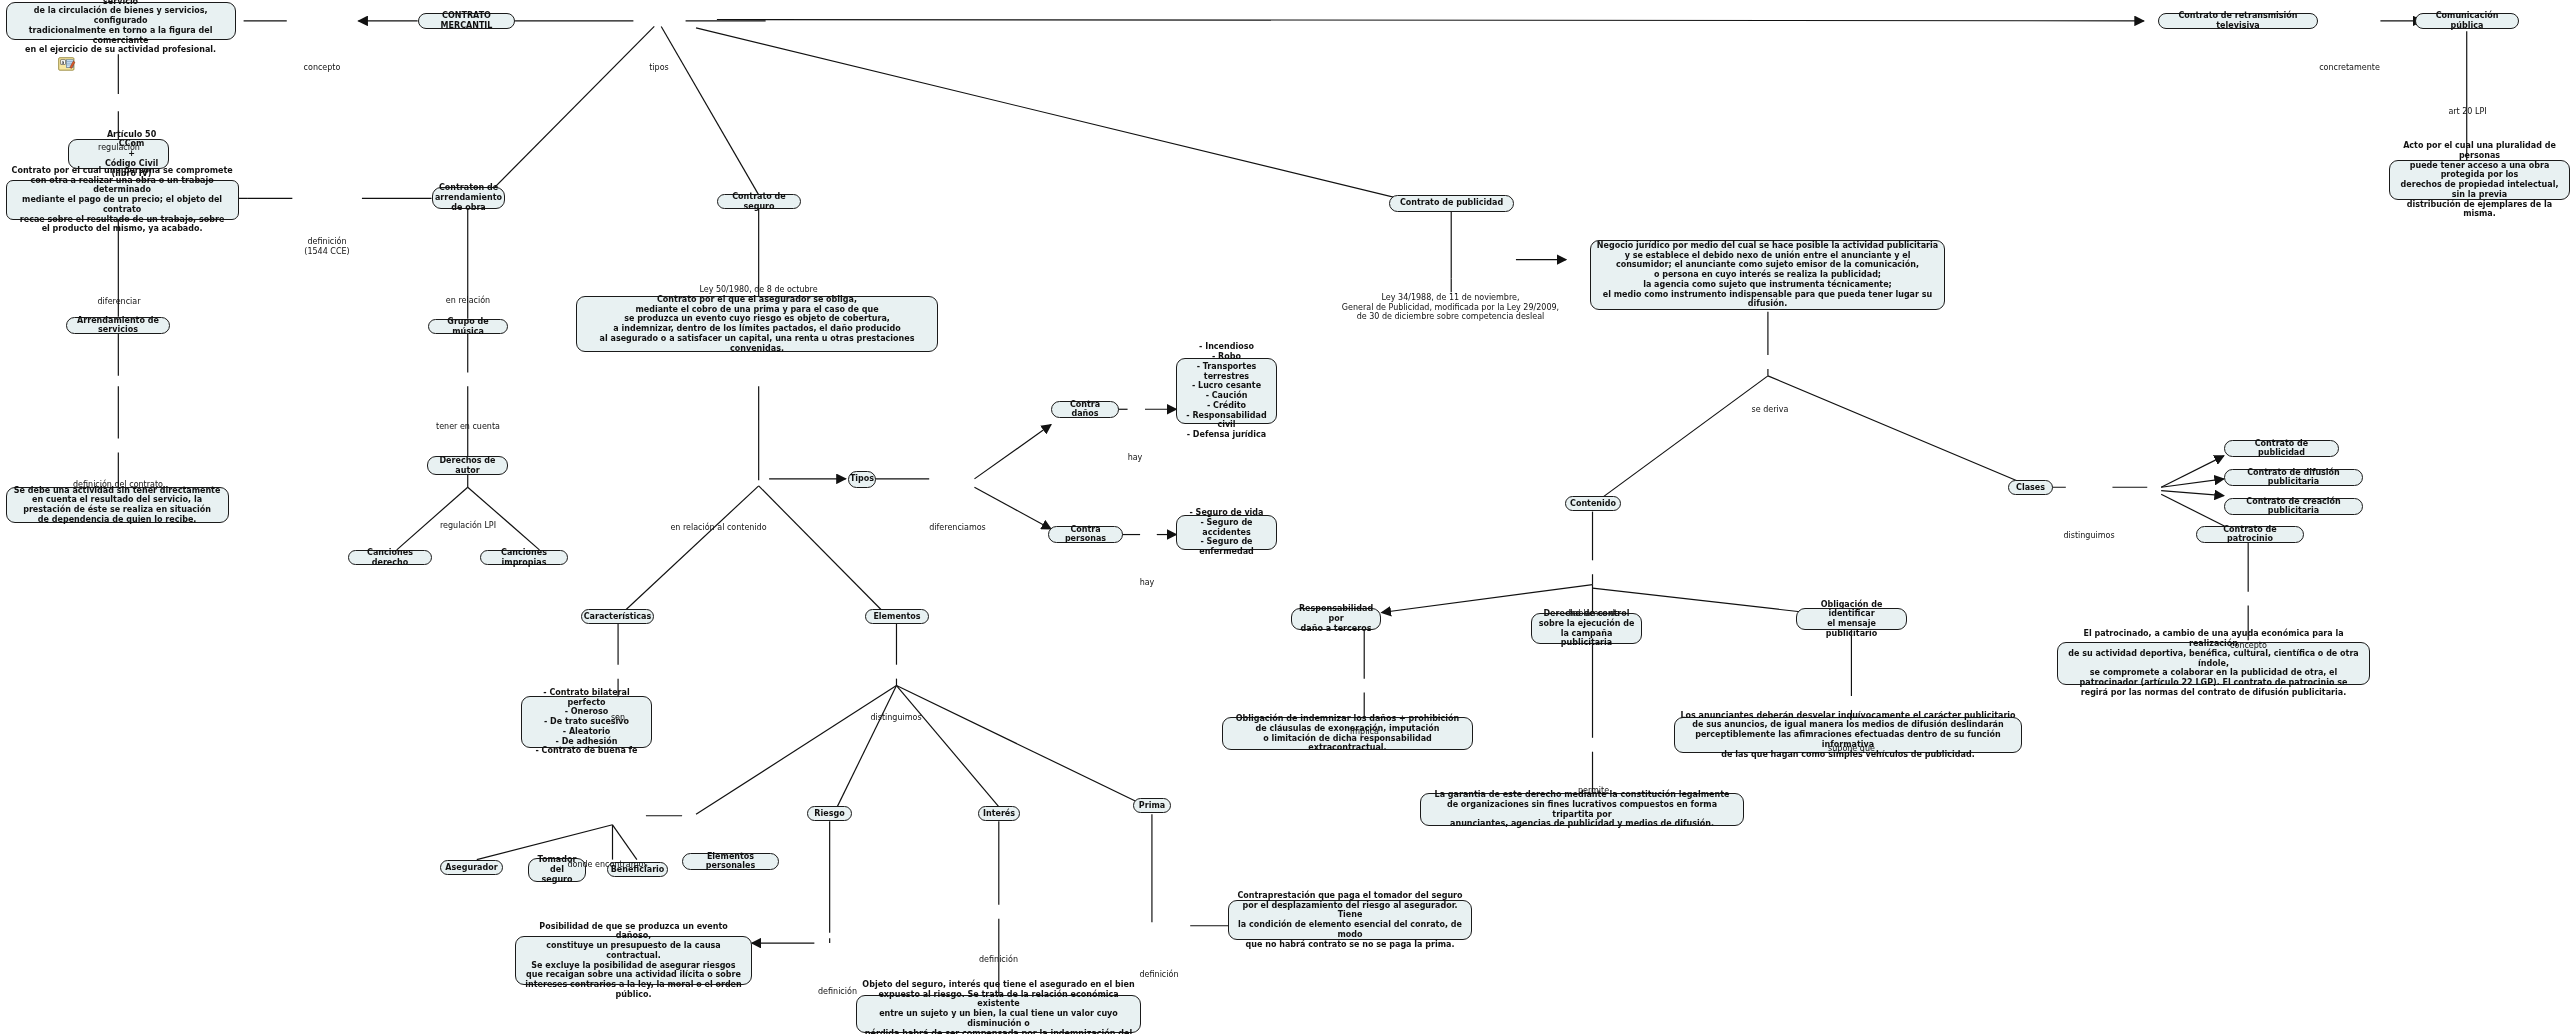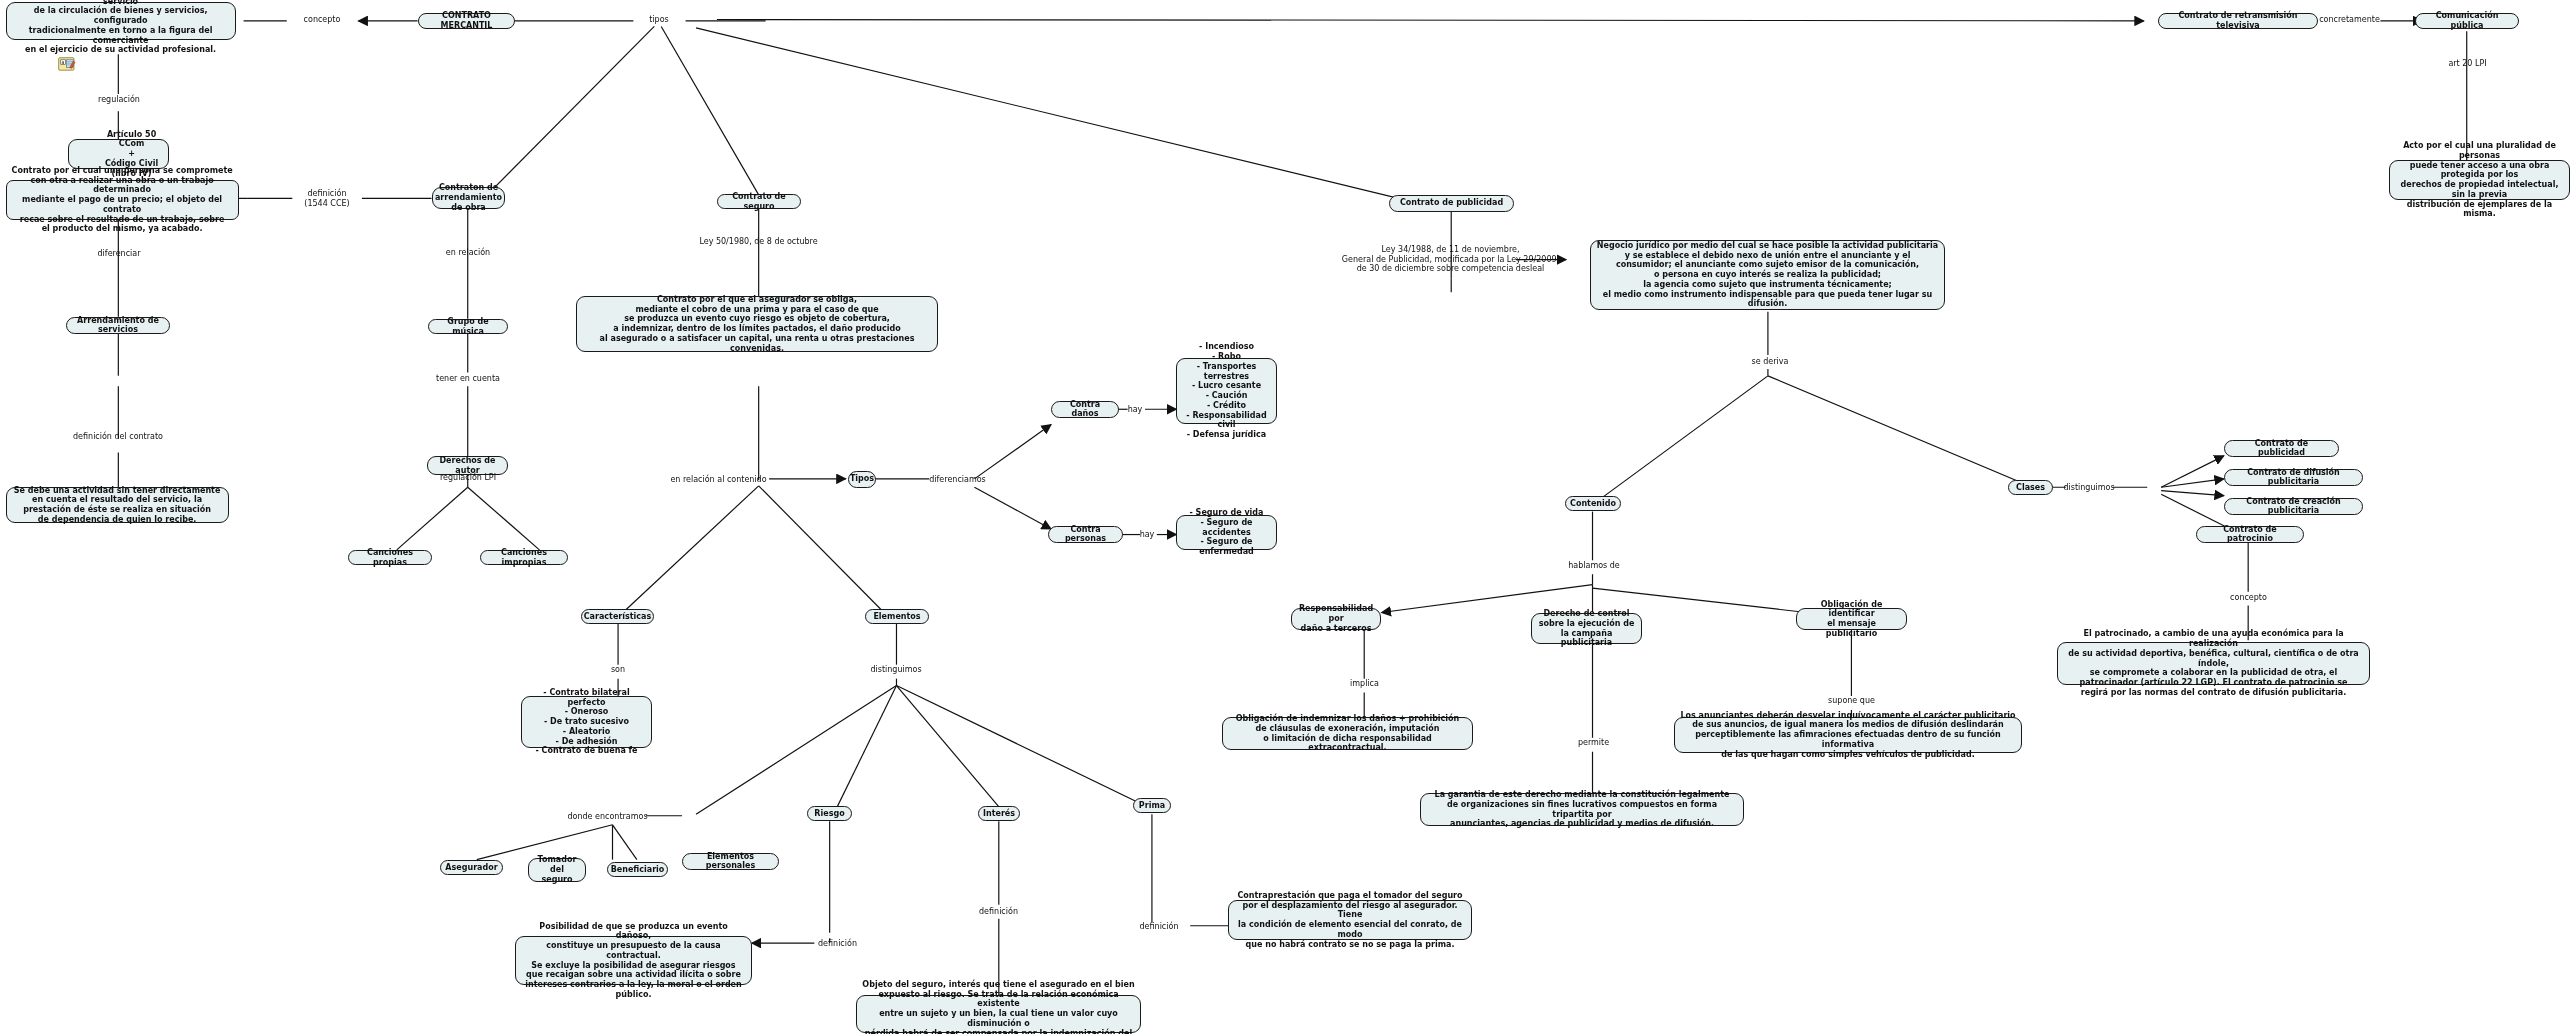--- a/index.html
+++ b/index.html
@@ -20,20 +20,21 @@
     white-space:pre-line;
     font-weight:bold;
   }
   .lbl{
     position:absolute;
     color:#111;
     text-align:center;
     white-space:pre-line;
     line-height:1.2;
     background:transparent;
+    margin-top:48px;
   }
   .note-icon{
     position:absolute;
     width:18px;height:15.3px;
   }
 </style>
 </head>
 <body>
 
 <div id="canvas">
@@ -204,21 +205,21 @@
 
   <div class="node" style="left:5.6px;top:487px;width:223px;height:36px;font-size:8px;">Se debe una actividad sin tener directamente
 en cuenta el resultado del servicio,  la
 prestación de éste se realiza en situación
 de dependencia de quien lo recibe.</div>
 
   <div class="node" style="left:428px;top:319px;width:80px;height:15.3px;font-size:8px;">Grupo de música</div>
 
   <div class="node" style="left:427px;top:456px;width:81px;height:19px;font-size:8px;">Derechos de autor</div>
 
-  <div class="node" style="left:348px;top:550px;width:84px;height:15.3px;font-size:8px;">Canciones propias</div>
+  <div class="node" style="left:348px;top:550px;width:84px;height:15.3px;font-size:8px;">Canciones derecho</div>
 
   <div class="node" style="left:480px;top:550px;width:88px;height:15.3px;font-size:8px;">Canciones impropias</div>
 
   <div class="node" style="left:717px;top:194px;width:84px;height:15.3px;font-size:8px;">Contrato de seguro</div>
 
   <div class="node" style="left:576px;top:296px;width:362px;height:56px;font-size:8px;">Contrato por  el que el asegurador se obliga,
 mediante el cobro de una prima y para el caso de que
 se produzca un evento cuyo riesgo es objeto de cobertura,
 a indemnizar, dentro de los límites pactados, el daño producido
 al asegurado o a satisfacer un capital, una renta u otras prestaciones convenidas.</div>

